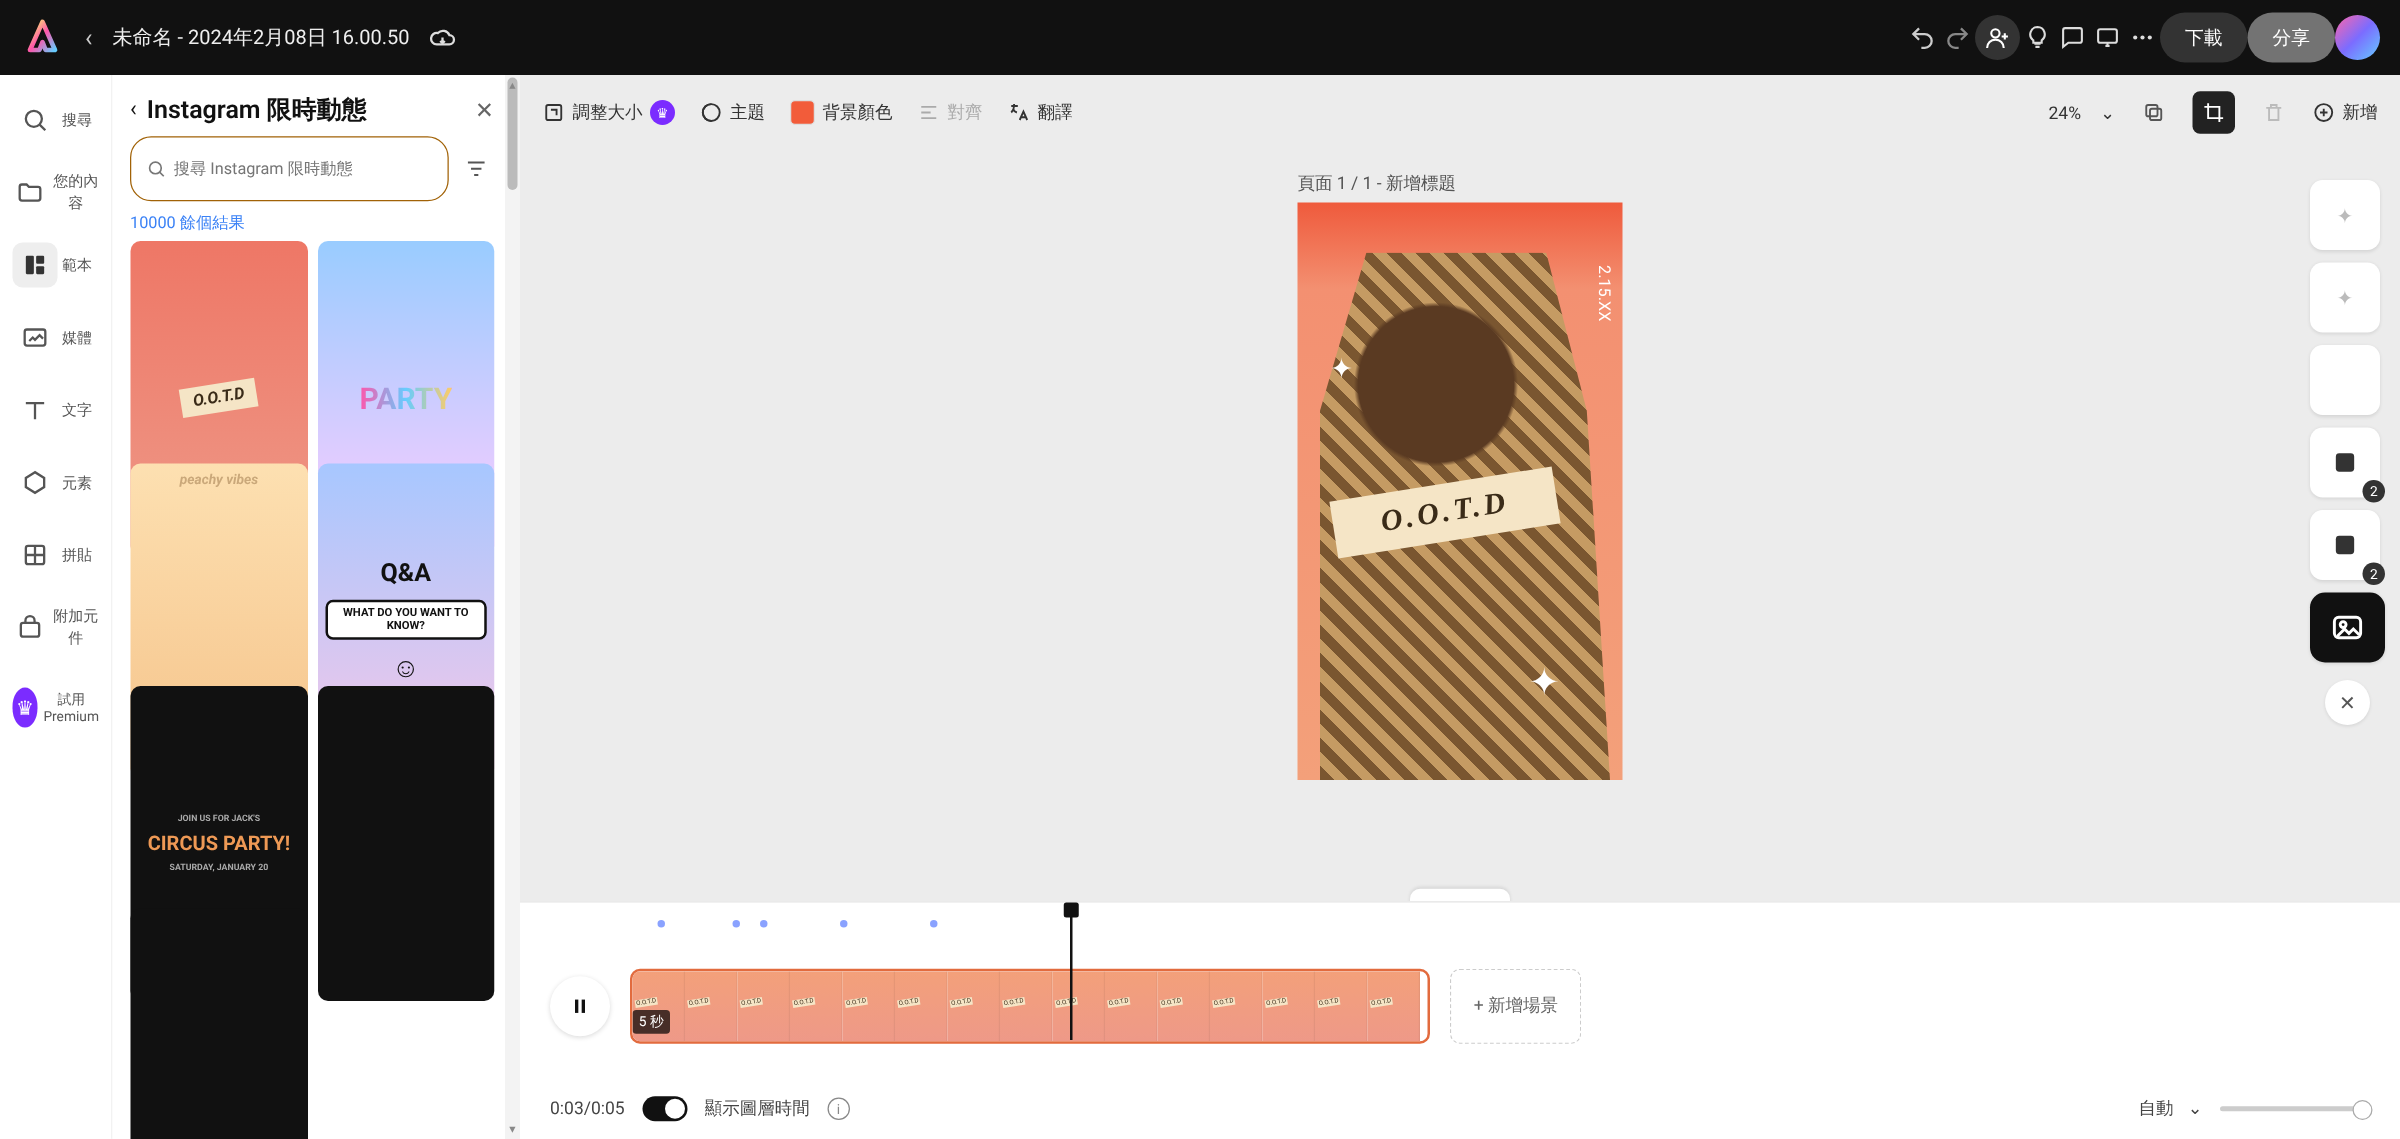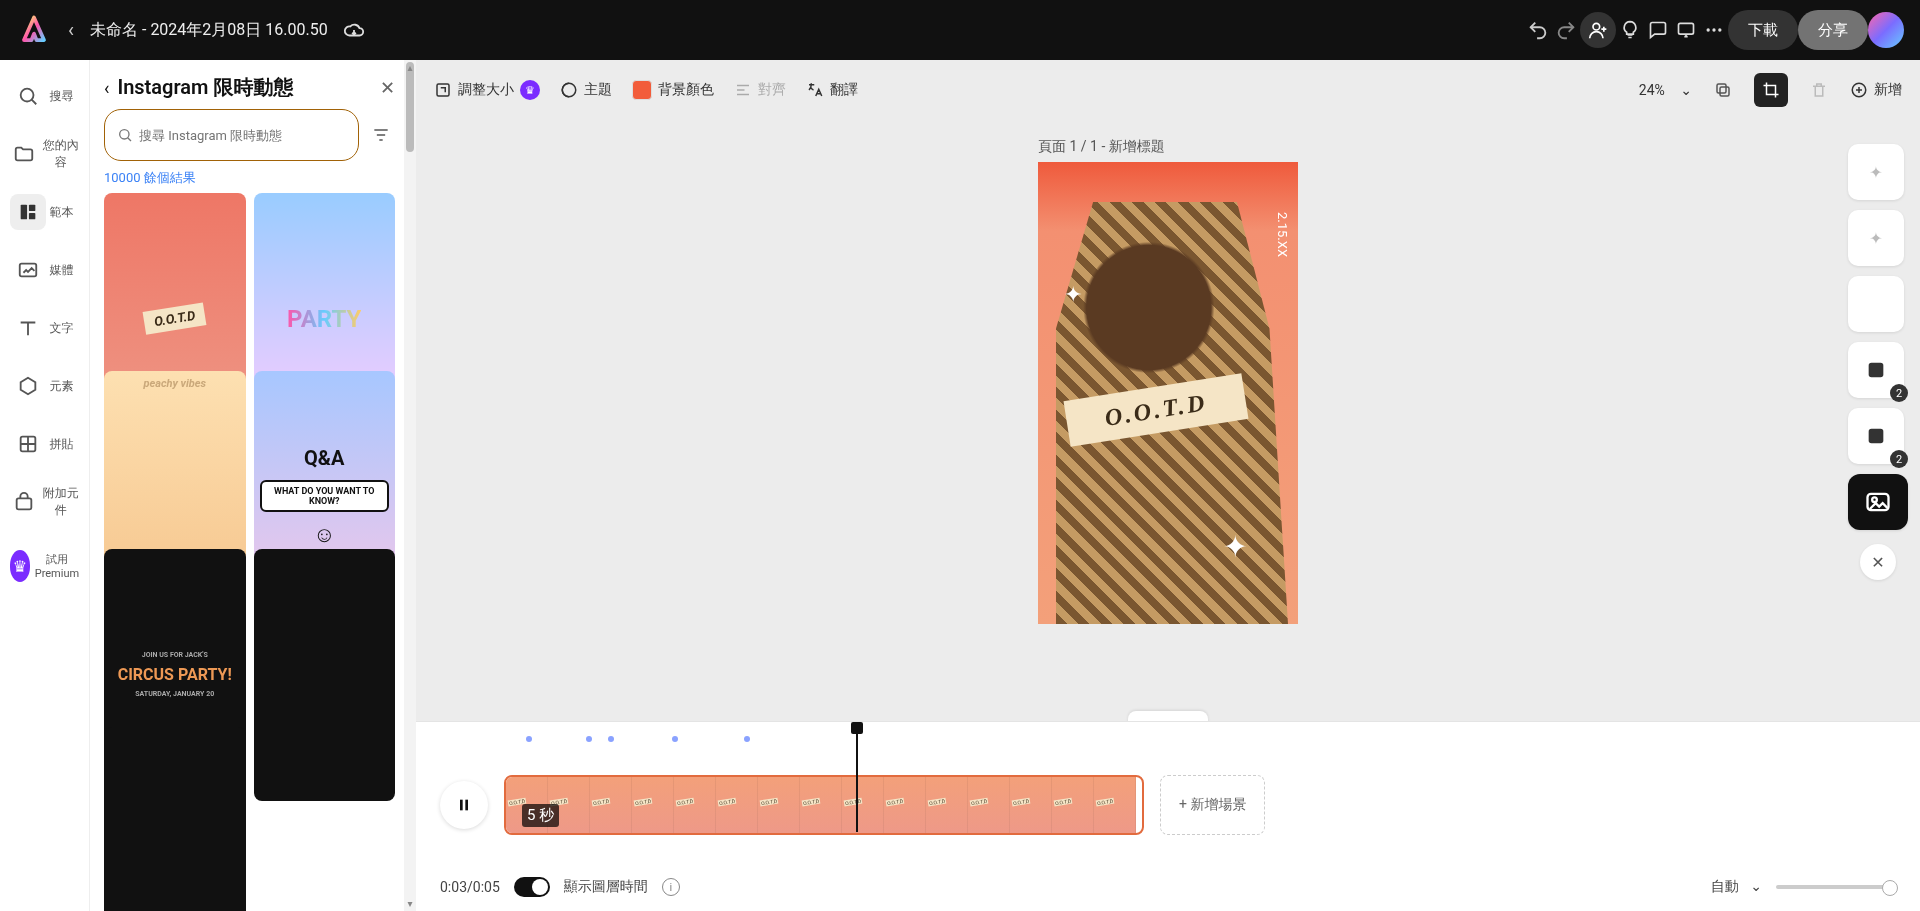--- a/index.html
+++ b/index.html
@@ -85,21 +85,21 @@
 
 .collapse { position:absolute; left:50%; bottom:-18px; transform:translateX(-50%); width:80px; height:28px; background:#fff; border-radius:8px 8px 0 0; box-shadow:0 -1px 3px rgba(0,0,0,.1); display:flex; align-items:center; justify-content:center; cursor:pointer; color:#555; }
 
 
 .timeline { position:absolute; left:416px; right:0; bottom:0; height:190px; background:#fff; border-top:1px solid #e4e4e4; }
 .tl-main { position:relative; height:140px; padding:30px 24px 4px 24px; display:flex; align-items:center; gap:16px; }
 .play-btn { width:48px; height:48px; border-radius:50%; background:#fff; box-shadow:0 1px 4px rgba(0,0,0,.15); display:flex; align-items:center; justify-content:center; cursor:pointer; font-size:16px; }
 .clip { height:60px; border:2px solid #e26b3e; border-radius:8px; overflow:hidden; display:flex; position:relative; }
 .clip .frame { width:42px; height:100%; background:linear-gradient(#f3a07a,#e98); border-right:1px solid rgba(0,0,0,.05); position:relative; }
 .clip .frame::after { content:'O.O.T.D'; position:absolute; left:2px; top:22px; font-size:5px; color:#fff; background:#f5e5c6; color:#3a2b18; padding:0 1px; transform:rotate(-9deg); }
-.clip .dur { position:absolute; left:16px; bottom:6px; background:rgba(0,0,0,.7); color:#fff; font-size:15px; padding:2px 5px; border-radius:3px; }
+.clip .dur { position:absolute; left:0; bottom:6px; background:rgba(0,0,0,.7); color:#fff; font-size:11px; padding:2px 5px; border-radius:3px; }
 .add-scene { height:60px; padding:0 18px; border:1px dashed #ccc; border-radius:8px; display:flex; align-items:center; color:#666; font-size:14px; cursor:pointer; }
 .playhead { position:absolute; top:6px; bottom:30px; width:2px; background:#111; }
 .playhead::before { content:''; position:absolute; left:-5px; top:-6px; width:12px; height:12px; background:#111; border-radius:2px; }
 .dots { position:absolute; top:14px; left:100px; right:0; height:10px; }
 .dots span { position:absolute; width:6px; height:6px; border-radius:50%; background:#8aa2ff; }
 .tl-footer { height:50px; display:flex; align-items:center; padding:0 24px; gap:14px; font-size:14px; color:#444; }
 .switch { width:36px; height:20px; border-radius:10px; background:#111; position:relative; cursor:pointer; }
 .switch::after { content:''; position:absolute; right:2px; top:2px; width:16px; height:16px; border-radius:50%; background:#fff; }
 .tl-right { margin-left:auto; display:flex; align-items:center; gap:14px; }
 .slider { width:120px; height:4px; background:#ccc; border-radius:2px; position:relative; }

